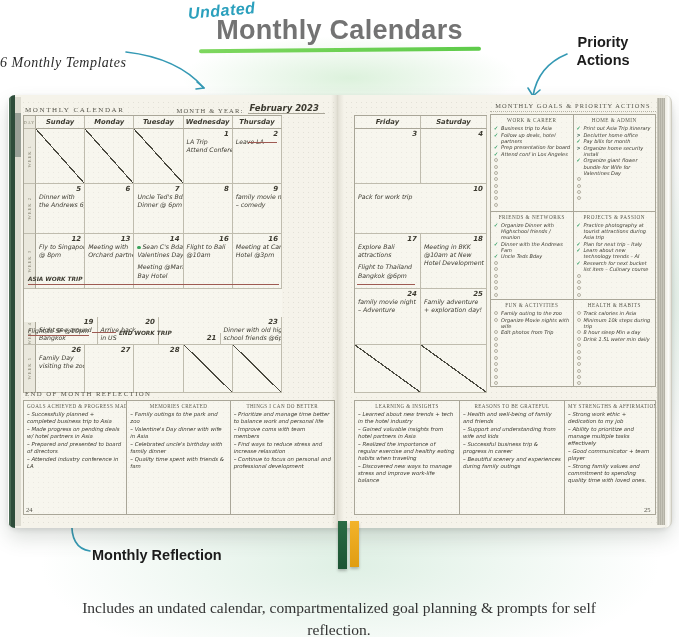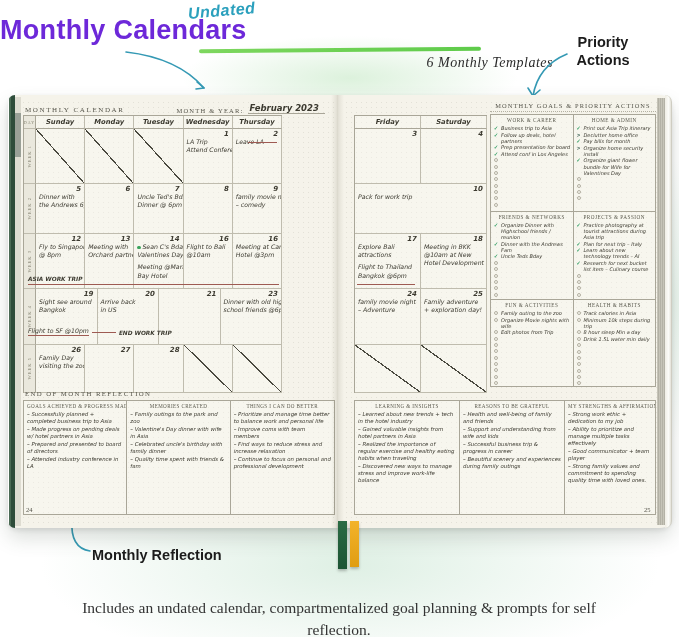--- a/index.html
+++ b/index.html
@@ -10,25 +10,25 @@
   .bg-glow { position:absolute; inset:0; pointer-events:none;
     background:
       radial-gradient(ellipse 240px 60px at 350px 78px, rgba(140,210,140,0.30), transparent 70%),
       radial-gradient(ellipse 430px 150px at 350px 565px, rgba(170,215,185,0.38), transparent 72%),
       radial-gradient(ellipse 160px 200px at 665px 300px, rgba(185,222,198,0.30), transparent 70%);
   }
 
   
   .script-label { position:absolute; top:2px; left:188px; font-size:16px; font-weight:bold;
     font-style:italic; color:#2ba0bd; transform:rotate(-5deg); letter-spacing:0.5px; }
-  .main-title { position:absolute; top:15px; left:0; width:679px; 
-    font-size:27px; font-weight:bold; color:#6d28d9; letter-spacing:0.3px; }
+  .main-title { position:absolute; top:15px; left:0; width:679px; text-align:center;
+    font-size:27px; font-weight:bold; color:#737373; letter-spacing:0.3px; }
   .title-underline { position:absolute; top:48px; left:199px; width:282px; height:3.5px;
     background:linear-gradient(90deg,#7ed75f,#5ecb4a); border-radius:3px; transform:rotate(-0.5deg); }
-  .subtitle { position:absolute; top:55px; left:0; width:553px; text-align:right;
+  .subtitle { position:absolute; top:55px; left:0; width:553px; text-align:left;
     font-family:"Liberation Serif", serif; font-style:italic; font-size:14px; color:#2a2a2a; letter-spacing:0.5px; }
 
   .callout { position:absolute; font-size:14.5px; font-weight:bold; color:#1c1c1c; text-align:center; line-height:1.25; }
   .co-month { top:33px; left:42px; width:100px; }
   .co-priority { top:33px; left:553px; width:100px; }
   .co-reflection { top:546px; left:92px; width:180px; text-align:left; }
 
   .arrows { position:absolute; inset:0; pointer-events:none; }
 
   
@@ -251,21 +251,21 @@
               <div class="cline hw">@10am</div>
             </div>
             <div class="cell">
               <span class="daynum hw">16</span>
               <div class="cline hw">Meeting at Cangu</div>
               <div class="cline hw">Hotel @3pm</div>
             </div>
             <div class="trip-label hw">ASIA WORK TRIP</div>
             <div class="trip-line"></div>
           </div>
-          <div class="cal-row" style="height: 56px;">
+          <div class="cal-row" style="height: 56px; align-items: flex-end;">
             <div class="wl">
               <span>WEEK 4</span>
             </div>
             <div class="cell">
               <span class="daynum hw">19</span>
               <div class="cline hw">Sight see around</div>
               <div class="cline hw">Bangkok</div>
             </div>
             <div class="cell">
               <span class="daynum hw">20</span>

